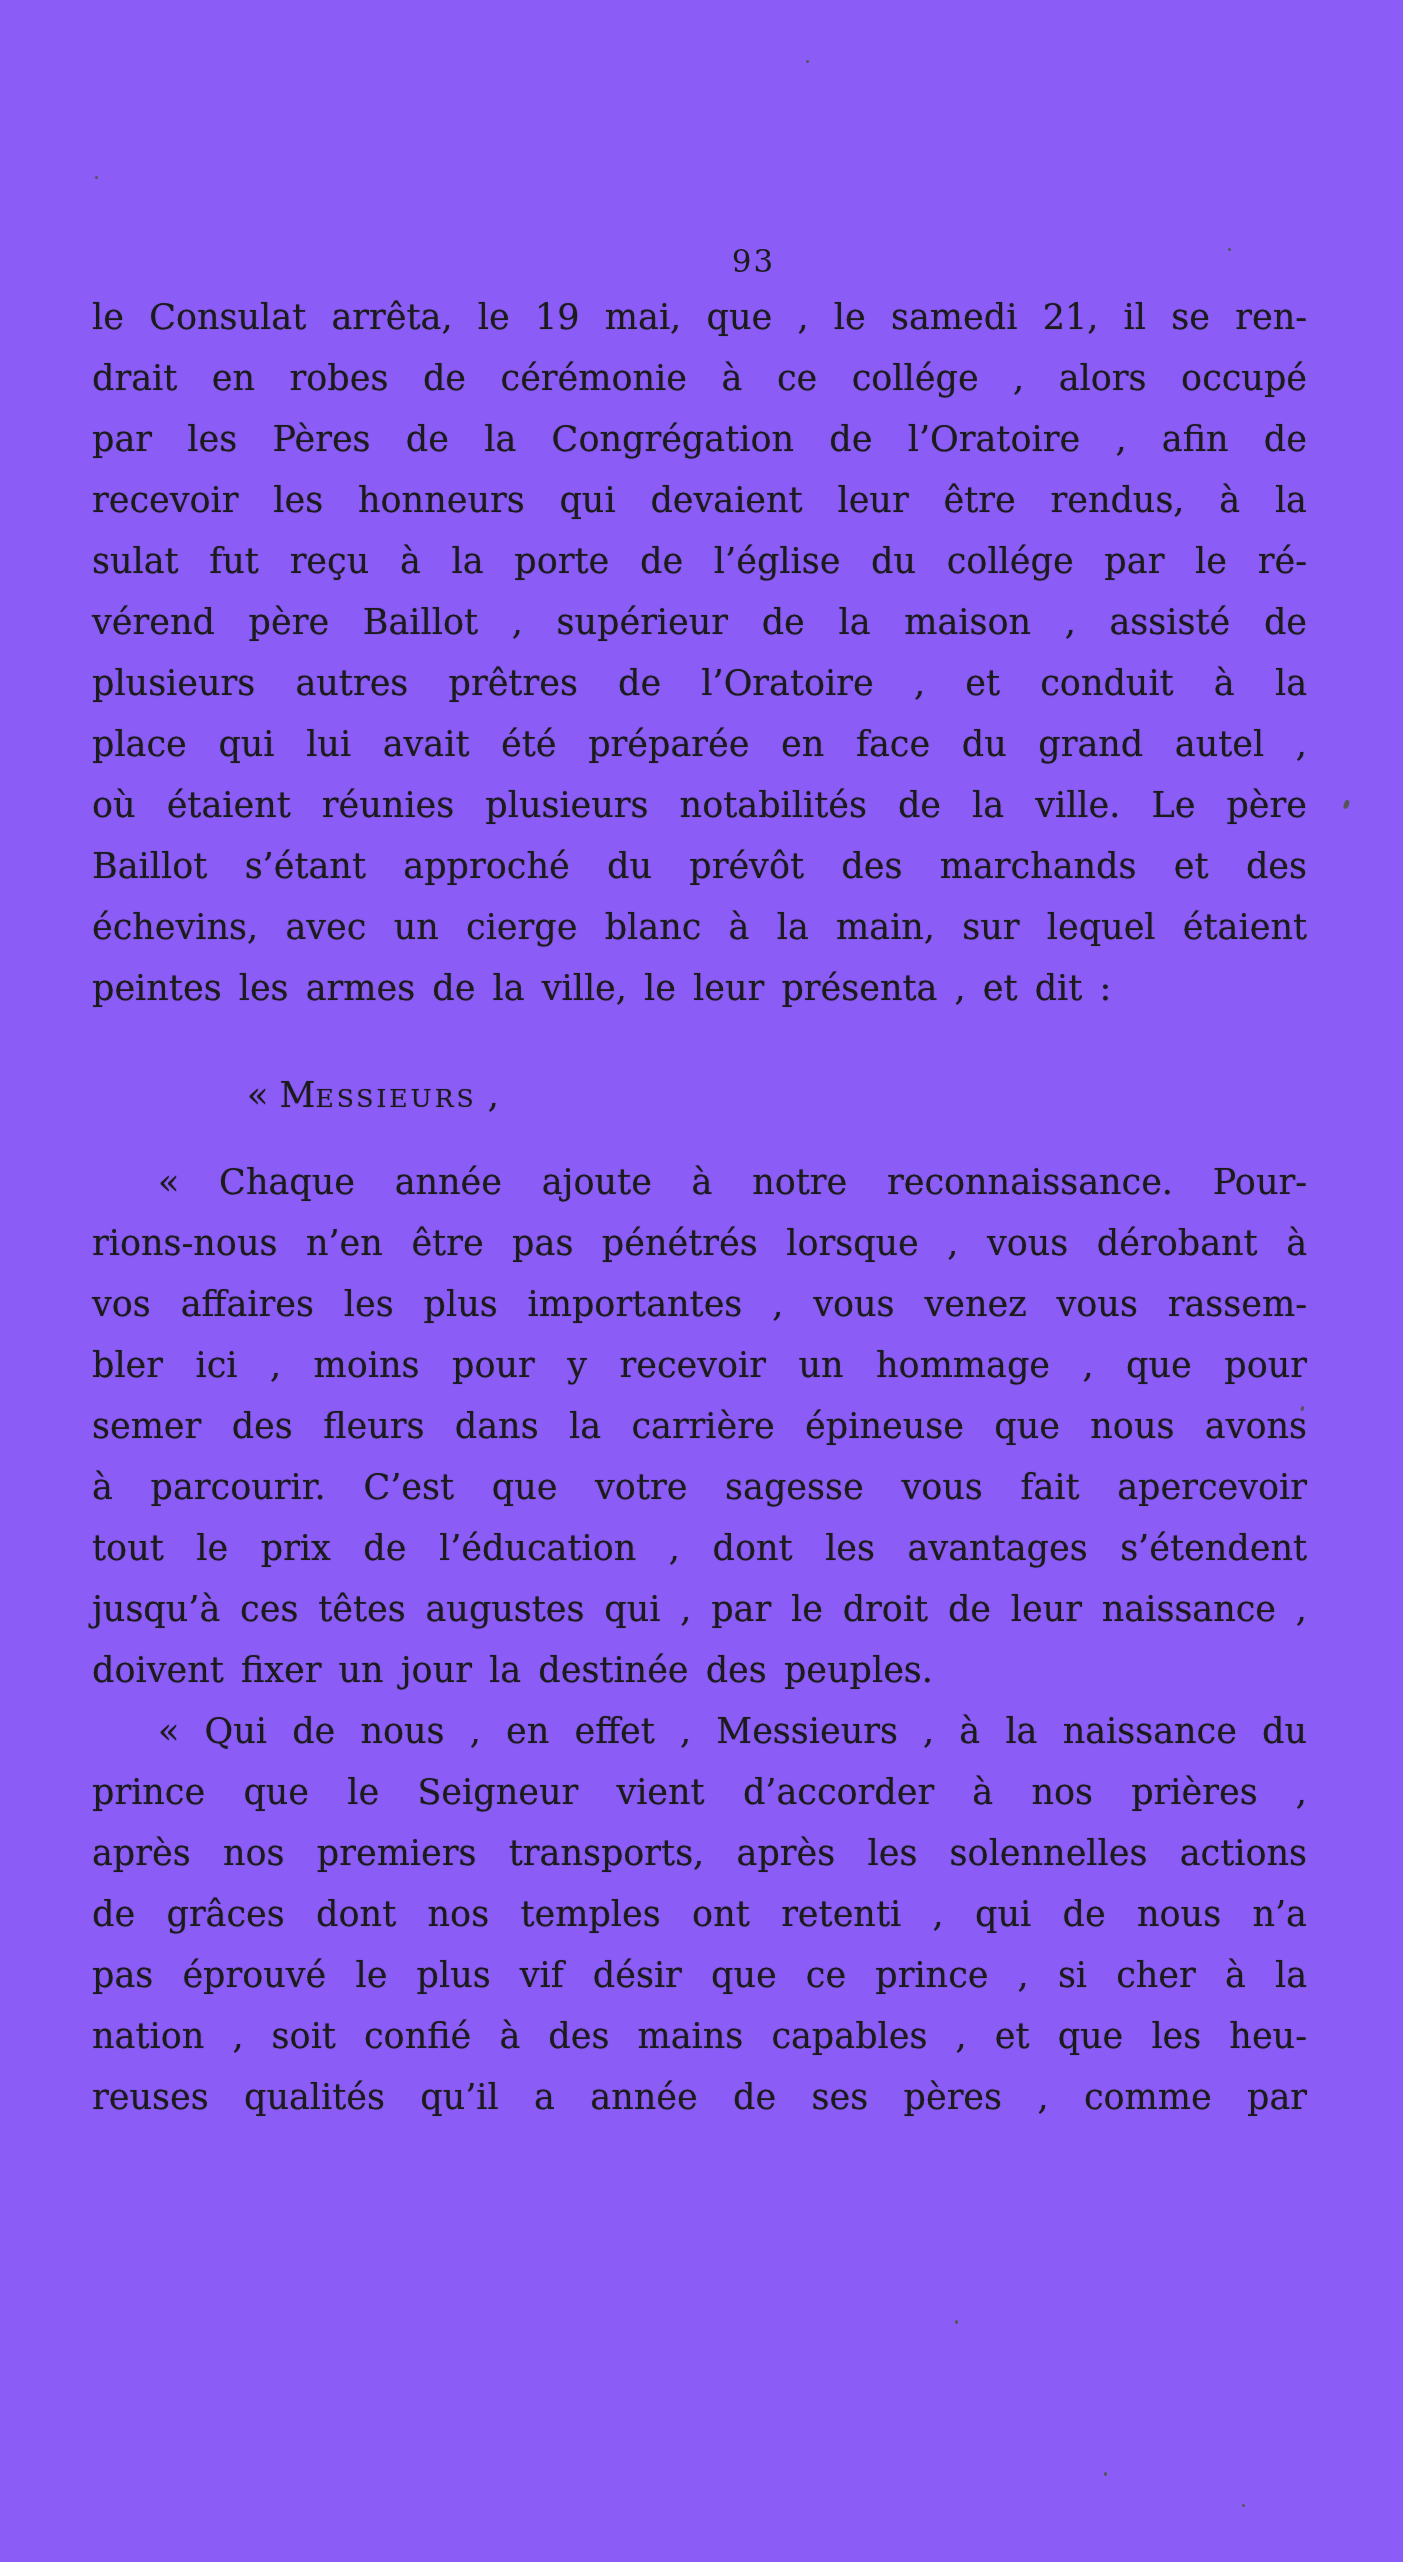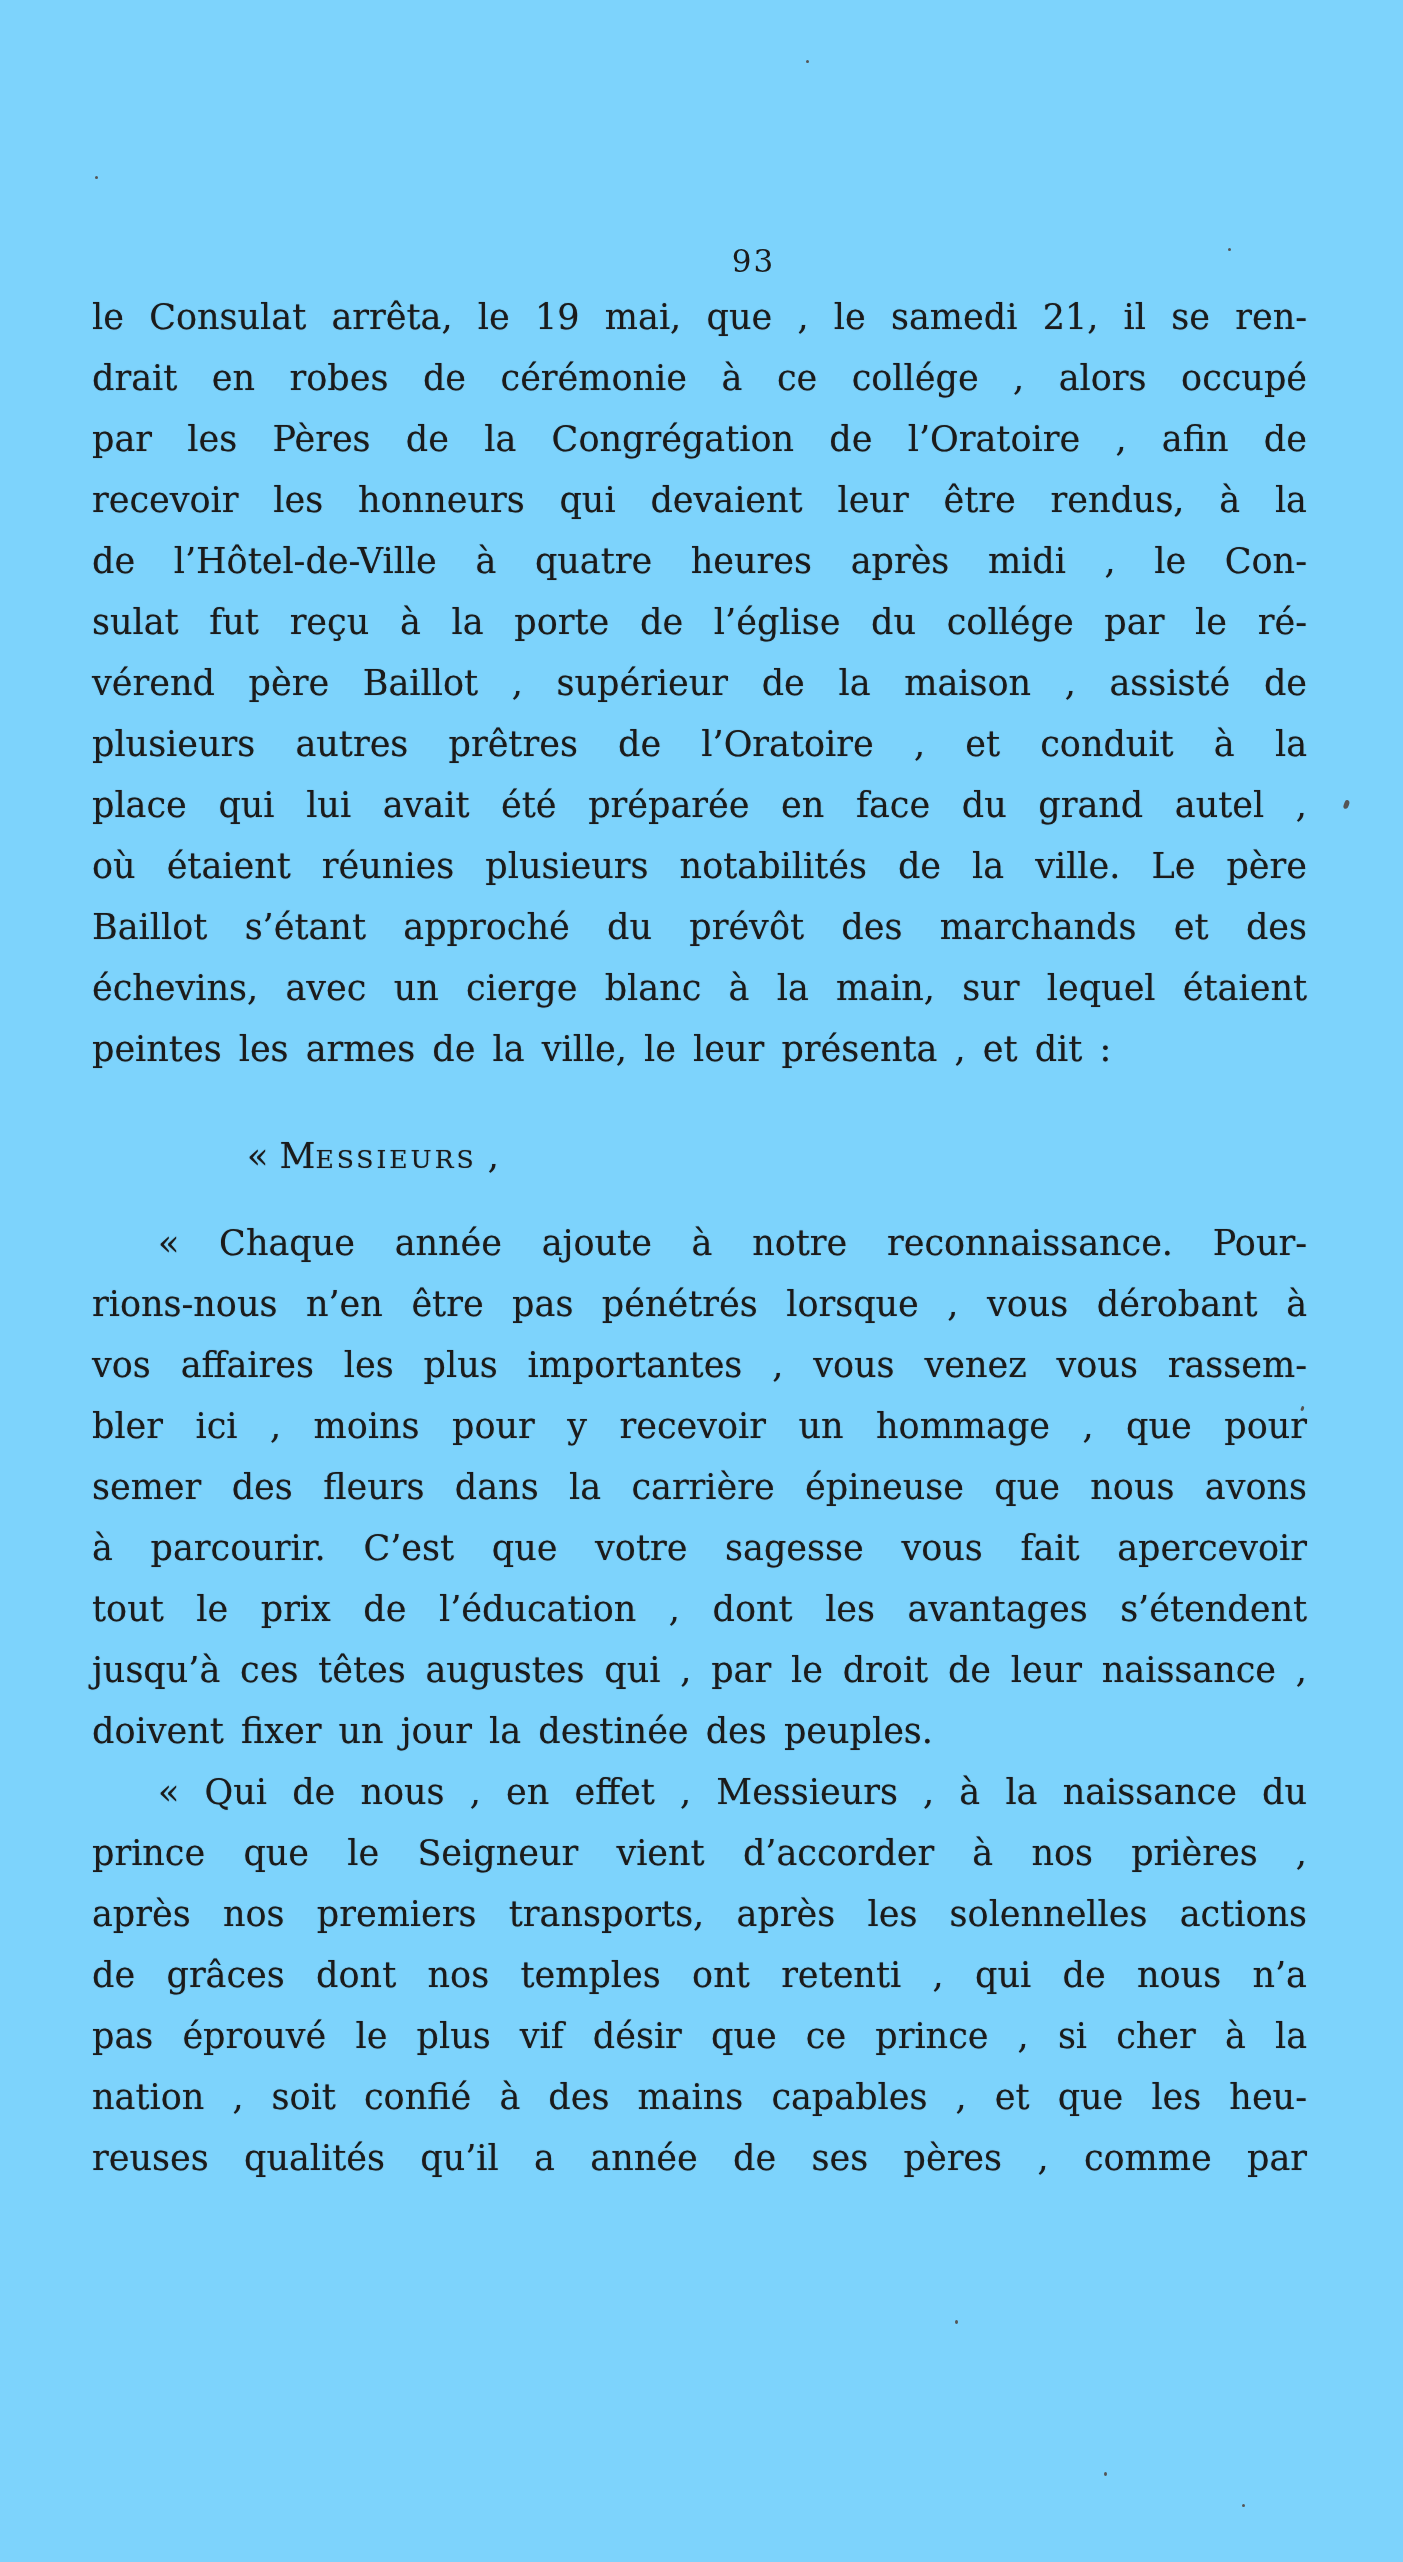--- a/index.html
+++ b/index.html
@@ -7,21 +7,21 @@
     width: 1403px;
     height: 2562px;
     background: #ffffff;
     overflow: hidden;
     position: relative;
     font-family: "DejaVu Serif", "Liberation Serif", serif;
   }
   .sheet {
     position: absolute;
     inset: 0;
-    background: #7dd3fc;
+    background: #8b5cf6;
     color: #1b1b1b;
   }
   .page-number {
     margin-top: 246px;
     text-align: center;
     font-size: 31px;
     line-height: 1;
     letter-spacing: 2px;
     margin-left: 200px;
     margin-right: 96px;
@@ -71,21 +71,20 @@
 <body>
 
 <div class="sheet">
   <div class="page-number">93</div>
   <div class="text-block" id="text-block">
       <div class="para">
         <div class="line">le Consulat arrêta, le 19 mai, que , le samedi 21, il se ren-</div>
         <div class="line">drait en robes de cérémonie à ce collége , alors occupé</div>
         <div class="line">par les Pères de la Congrégation de l’Oratoire , afin de</div>
         <div class="line">recevoir les honneurs qui devaient leur être rendus, à la</div>
-        <div class="line">de l’Hôtel-de-Ville à quatre heures après midi , le Con-</div>
         <div class="line">sulat fut reçu à la porte de l’église du collége par le ré-</div>
         <div class="line">vérend père Baillot , supérieur de la maison , assisté de</div>
         <div class="line">plusieurs autres prêtres de l’Oratoire , et conduit à la</div>
         <div class="line">place qui lui avait été préparée en face du grand autel ,</div>
         <div class="line">où étaient réunies plusieurs notabilités de la ville. Le père</div>
         <div class="line">Baillot s’étant approché du prévôt des marchands et des</div>
         <div class="line">échevins, avec un cierge blanc à la main, sur lequel étaient</div>
         <div class="line no-justify">peintes les armes de la ville, le leur présenta , et dit :</div>
       </div>
       <div class="salutation"><span>« </span><span>M</span><span class="smallcaps">essieurs</span><span> ,</span></div>

